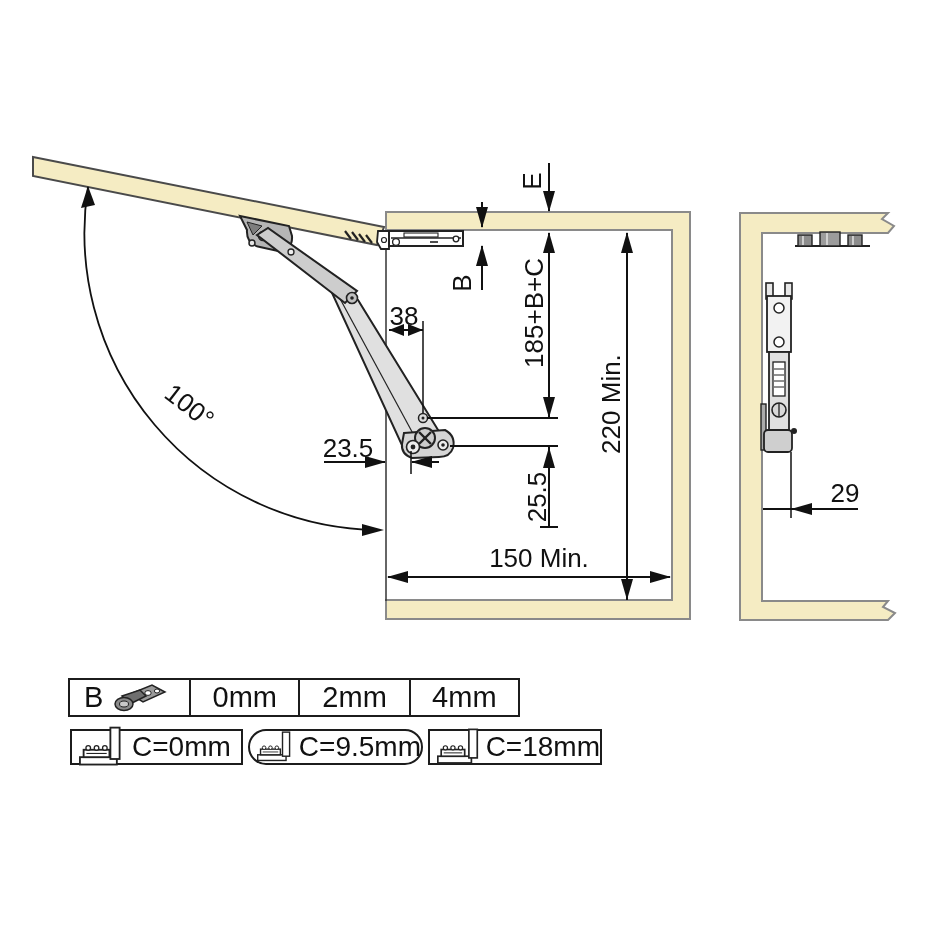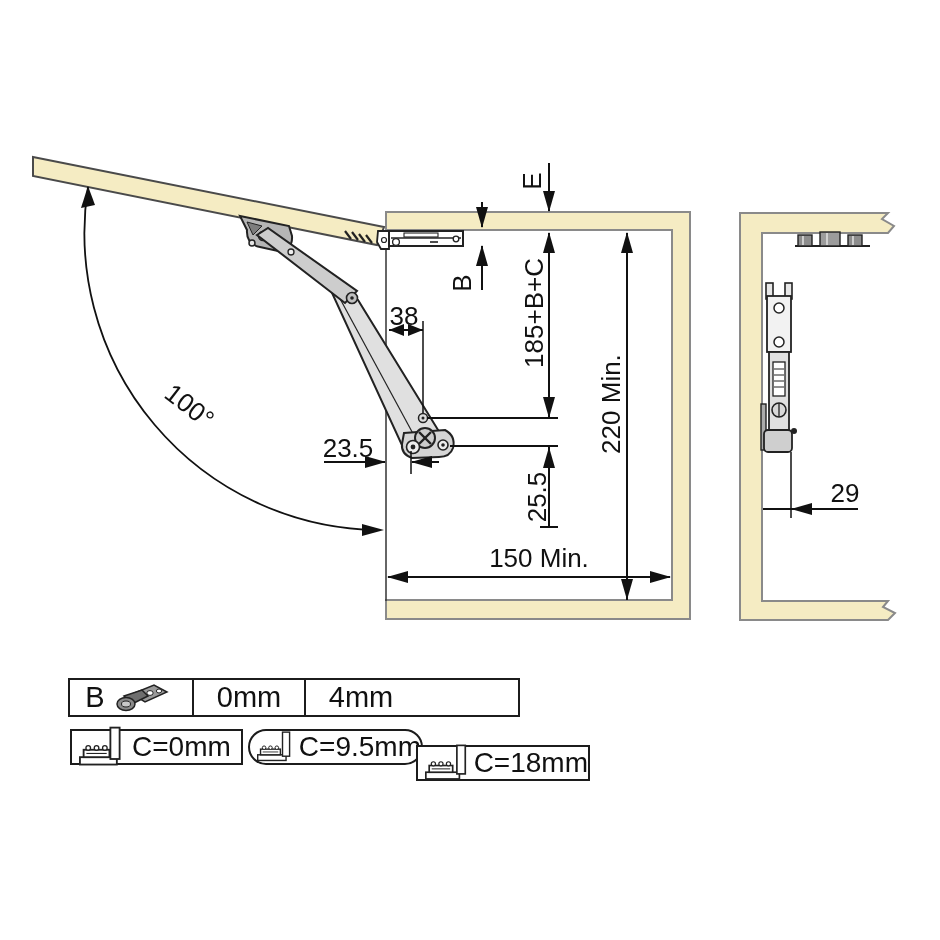--- a/index.html
+++ b/index.html
@@ -198,20 +198,21 @@
       <svg width="58" height="32" viewBox="0 0 58 32">
         <path d="M20,12 L42,3 L55,10 L33,20 Z" fill="#9a9a9a" stroke="#222" stroke-width="1.5"></path>
         <ellipse cx="38" cy="11" rx="3.2" ry="2.4" fill="#fff" stroke="#222" stroke-width="1"></ellipse>
         <ellipse cx="47" cy="9" rx="2.6" ry="2" fill="#fff" stroke="#222" stroke-width="1"></ellipse>
         <path d="M12,14 L30,8 L36,14 L20,22 Z" fill="#6e6e6e" stroke="#222" stroke-width="1.5"></path>
         <ellipse cx="14" cy="22" rx="9" ry="6.5" fill="#8a8a8a" stroke="#222" stroke-width="1.5"></ellipse>
         <ellipse cx="14" cy="22" rx="4.5" ry="3" fill="#c9c9c9" stroke="#222" stroke-width="1"></ellipse>
       </svg>
     </div>
     <div class="b-cell" style="width:112px;margin-left:7px;">0mm</div>
+    <div class="b-cell" style="width:113px;">2mm</div>
     <div class="b-cell" style="width:112px;">4mm</div>
   </div>
 
   <div class="c-box n1" style="left:70px;width:173px;">
     <svg width="48" height="44" viewBox="0 0 52 44">
       <rect x="1" y="33" width="40" height="8" fill="#fff" stroke="#222" stroke-width="2"></rect>
       <rect x="5" y="25" width="28" height="8" fill="#fff" stroke="#222" stroke-width="2"></rect>
       <circle cx="10" cy="23" r="2.5" fill="#fff" stroke="#222" stroke-width="1.4"></circle>
       <circle cx="19" cy="23" r="2.5" fill="#fff" stroke="#222" stroke-width="1.4"></circle>
       <circle cx="28" cy="23" r="2.5" fill="#fff" stroke="#222" stroke-width="1.4"></circle>
@@ -227,21 +228,21 @@
       <rect x="5" y="25" width="28" height="8" fill="#fff" stroke="#222" stroke-width="2"></rect>
       <circle cx="10" cy="23" r="2.5" fill="#fff" stroke="#222" stroke-width="1.4"></circle>
       <circle cx="19" cy="23" r="2.5" fill="#fff" stroke="#222" stroke-width="1.4"></circle>
       <circle cx="28" cy="23" r="2.5" fill="#fff" stroke="#222" stroke-width="1.4"></circle>
       <line x1="8" y1="29" x2="30" y2="29" stroke="#222" stroke-width="1.2"></line>
       <rect class="v-plate" x="34" y="1" width="10" height="34" fill="#fff" stroke="#222" stroke-width="2"></rect>
     </svg>
     <span class="c-label">C=9.5mm</span>
   </div>
 
-  <div class="c-box n3" style="left:416px;width:174px;margin-top:16px;">
+  <div class="c-box n3" style="left:428px;width:174px;">
     <svg width="48" height="44" viewBox="0 0 52 44">
       <rect x="1" y="33" width="40" height="8" fill="#fff" stroke="#222" stroke-width="2"></rect>
       <rect x="5" y="25" width="28" height="8" fill="#fff" stroke="#222" stroke-width="2"></rect>
       <circle cx="10" cy="23" r="2.5" fill="#fff" stroke="#222" stroke-width="1.4"></circle>
       <circle cx="19" cy="23" r="2.5" fill="#fff" stroke="#222" stroke-width="1.4"></circle>
       <circle cx="28" cy="23" r="2.5" fill="#fff" stroke="#222" stroke-width="1.4"></circle>
       <line x1="8" y1="29" x2="30" y2="29" stroke="#222" stroke-width="1.2"></line>
       <rect class="v-plate" x="34" y="1" width="10" height="34" fill="#fff" stroke="#222" stroke-width="2"></rect>
     </svg>
     <span class="c-label">C=18mm</span>

